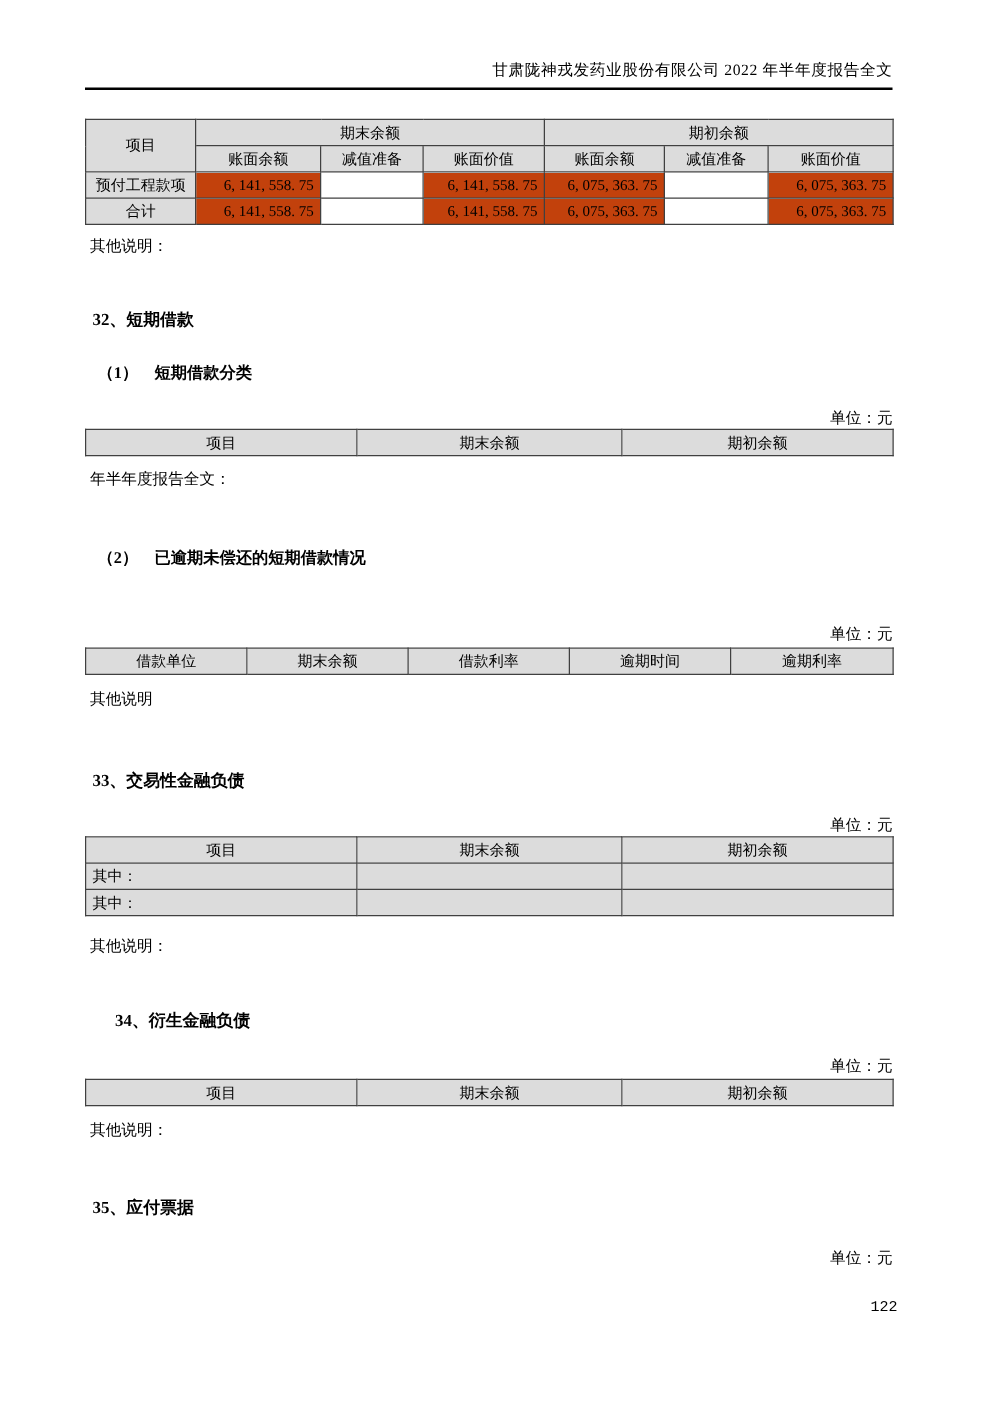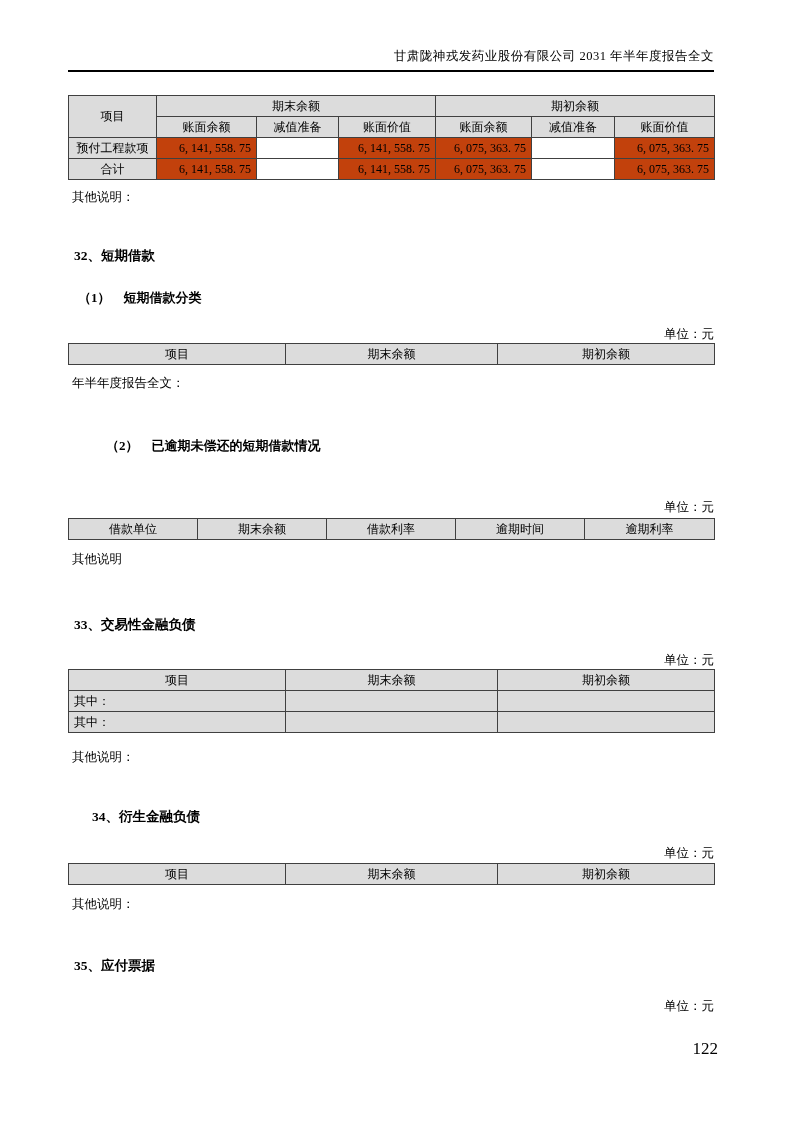--- a/index.html
+++ b/index.html
@@ -46,28 +46,28 @@
   td.hd { background: #dcdcdc; text-align: center; }
   td.item { background: #dcdcdc; text-align: center; }
   td.indent { background: #dcdcdc; text-align: left; padding-left: 30px; }
   td.num { background: #c2410c; text-align: right; }
   td.blank { background: #ffffff; }
   .note { font-size: 12.5px; white-space: nowrap; }
   .para { font-size: 12.5px; white-space: nowrap; }
   .heading { font-weight: bold; font-size: 13.5px; white-space: nowrap; }
   .subheading { font-weight: bold; font-size: 13px; white-space: nowrap; }
   .unit { font-size: 12.5px; right: 79px; white-space: nowrap; }
-  .pagenum { font-size: 17px; right: 75px; }
+  .pagenum { font-size: 12px; right: 75px; font-family: Liberation Mono, monospace; }
 </style>
 </head>
 <body>
 
 <div class="page">
 
-  <div class="abs doc-header-title">甘肃陇神戎发药业股份有限公司 2031 年半年度报告全文</div>
+  <div class="abs doc-header-title">甘肃陇神戎发药业股份有限公司 2022 年半年度报告全文</div>
   <div class="abs header-rule"></div>
 
   <table class="tbl" style="top:95px;">
     <colgroup>
       <col style="width:88px">
         <col style="width:100px">
         <col style="width:82px">
         <col style="width:97px">
       <col style="width:96px">
         <col style="width:83px">
@@ -121,21 +121,21 @@
     <tbody>
         <tr>
       <td class="hd">项目</td>
       <td class="hd">期末余额</td>
       <td class="hd">期初余额</td>
     </tr>
   </tbody>
     </table>
   <div class="abs note" style="top:375px;left:72px;">年半年度报告全文：</div>
 
-  <div class="abs subheading" style="top:437px;left:78px;margin-left:28px;">（2）　已逾期未偿还的短期借款情况</div>
+  <div class="abs subheading" style="top:437px;left:78px;">（2）　已逾期未偿还的短期借款情况</div>
   <div class="abs unit" style="top:499px;">单位：元</div>
   <table class="tbl" style="top:518px;">
     <colgroup>
         <col style="width:129px">
         <col style="width:129px">
         <col style="width:129px">
         <col style="width:129px">
         <col style="width:130px">
       </colgroup>
     <tbody>

